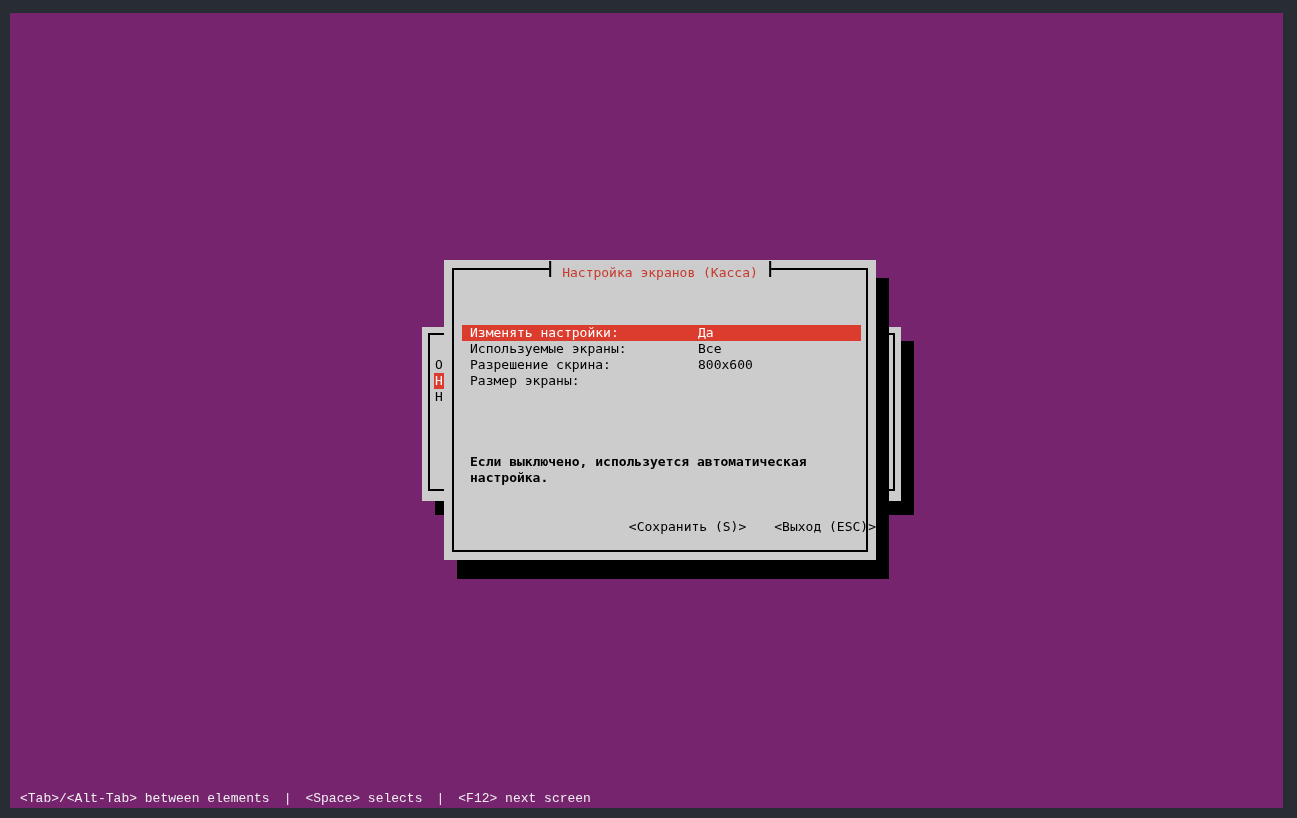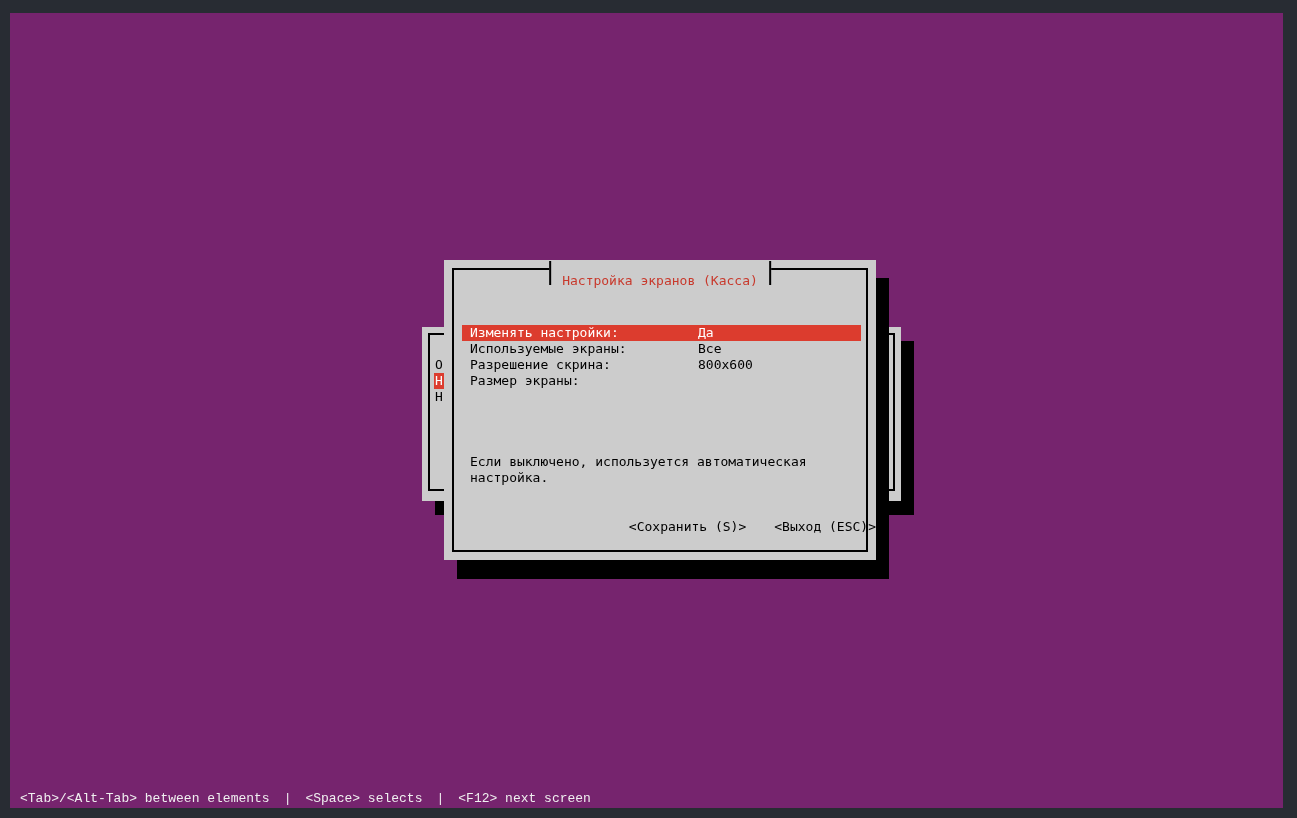--- a/index.html
+++ b/index.html
@@ -54,42 +54,42 @@
   .dialog .inner-border {
     position: absolute; left: 8px; right: 8px; top: 8px; bottom: 8px;
     border: 2px solid #000;
   }
   .dialog-title {
     position: absolute; top: 1px; left: 50%; transform: translateX(-50%);
     height: 16px; line-height: 16px;
     background: var(--surface, #ccc);
     color: var(--title-red, #c8392c);
     border-left: 2px solid #000; border-right: 2px solid #000;
-    padding: 12px 11px;
+    padding: 4px 11px;
     white-space: nowrap;
     z-index: 2;
   }
   .rows {
     position: absolute; left: 18px; top: 33px; width: 399px;
   }
   .row {
     height: 16px; line-height: 16px; position: relative;
     white-space: nowrap;
   }
   .row .label { position: absolute; left: 8px; }
   .row .value { position: absolute; left: 236px; text-align: right; }
   .row.selected {
     background: var(--highlight-red, #dc3c2e);
     color: var(--text-inverse, #fff);
     margin-top: 32px;
   }
   .help {
     position: absolute; left: 26px; top: 194px; width: 396px;
   }
-  .help div { height: 16px; line-height: 16px; white-space: nowrap; }
+  .help div { height: 16px; line-height: 16px; white-space: nowrap; font-weight: bold; }
   .buttons {
     position: absolute; left: 0; right: 0; top: 258px;
     display: flex; justify-content: flex-end; gap: 28px;
   }
   .btn {
     height: 16px; line-height: 16px;
     background: transparent; border: none;
     font: inherit; color: inherit; cursor: pointer;
     white-space: nowrap;
   }

